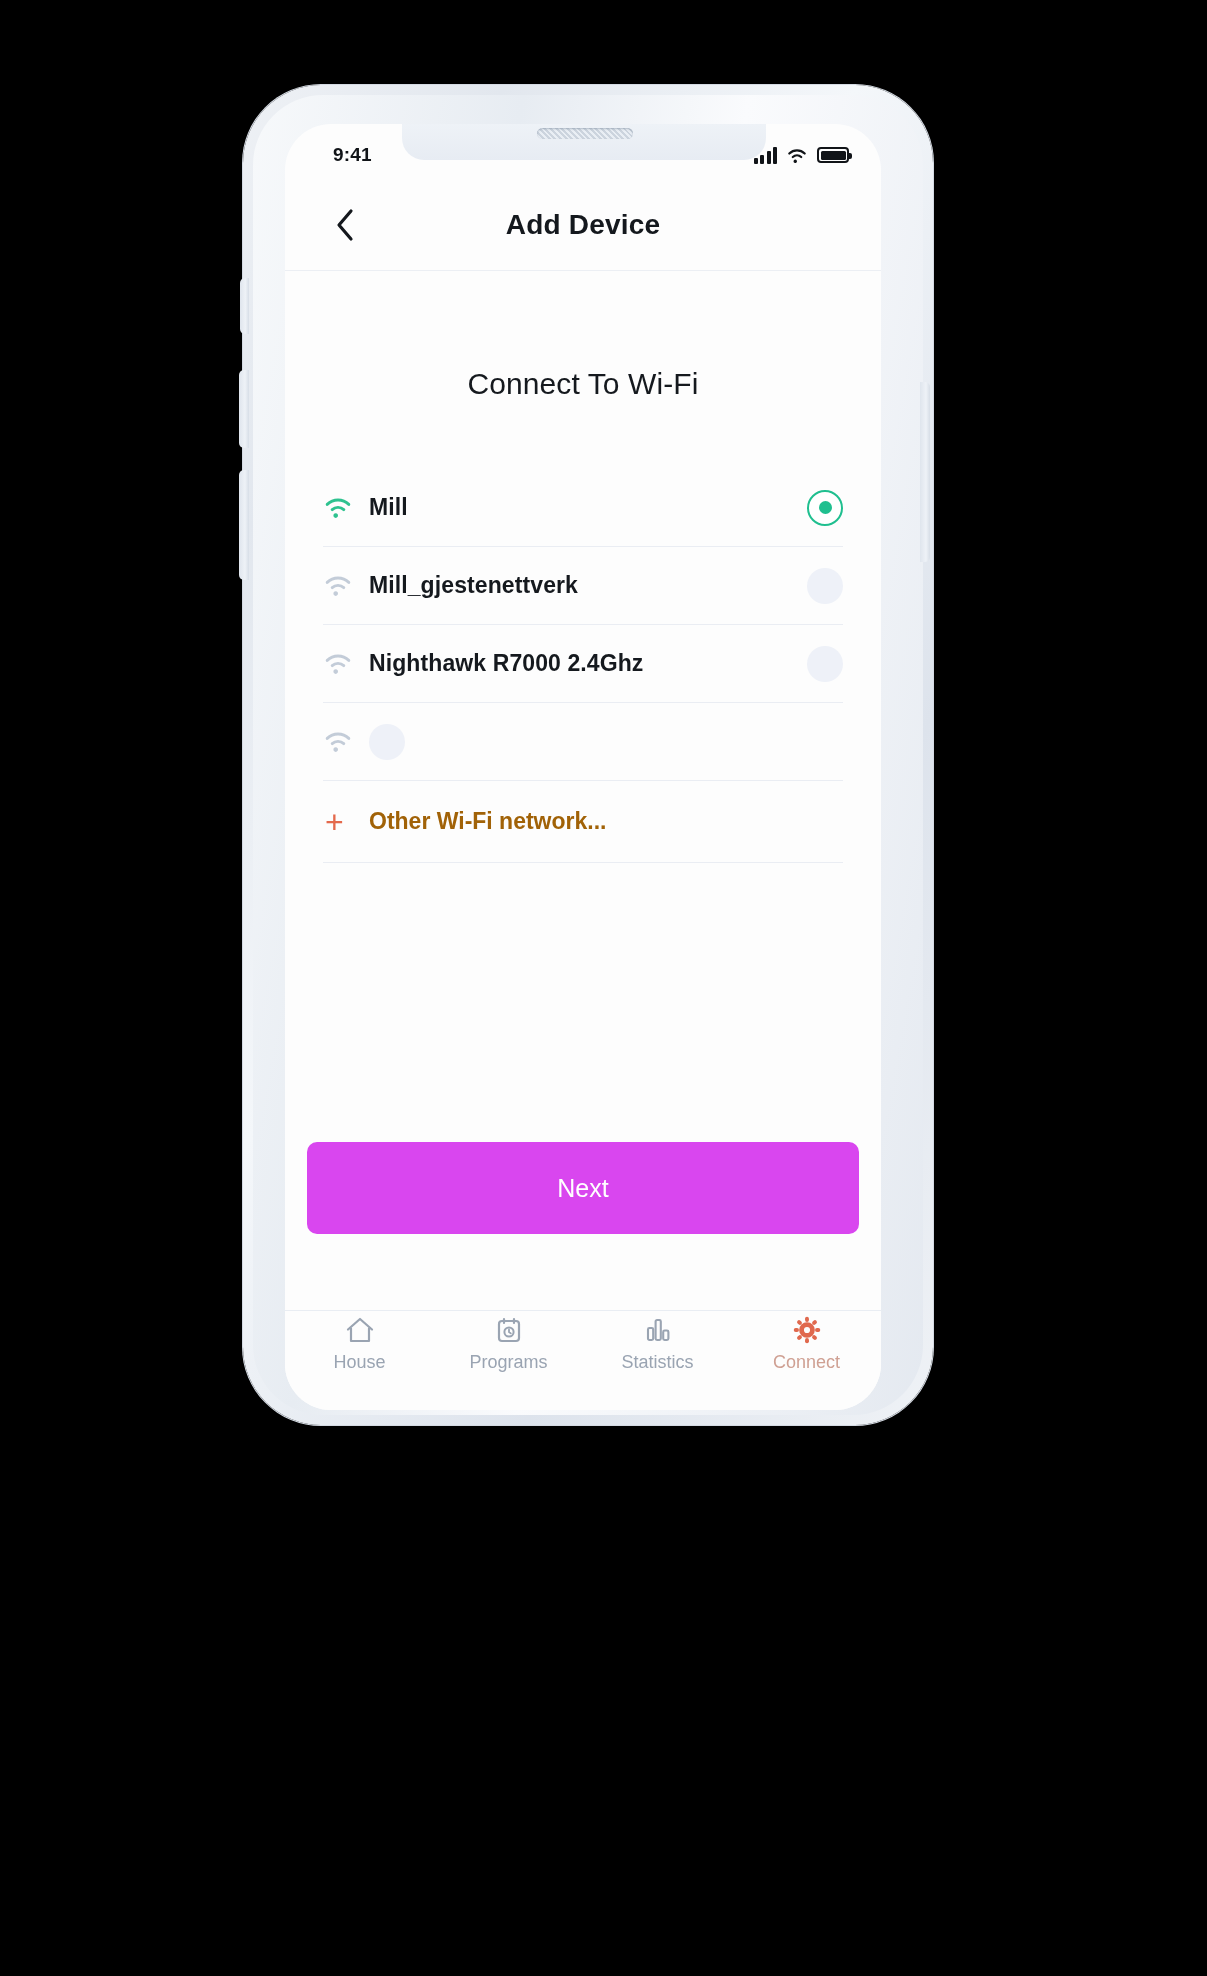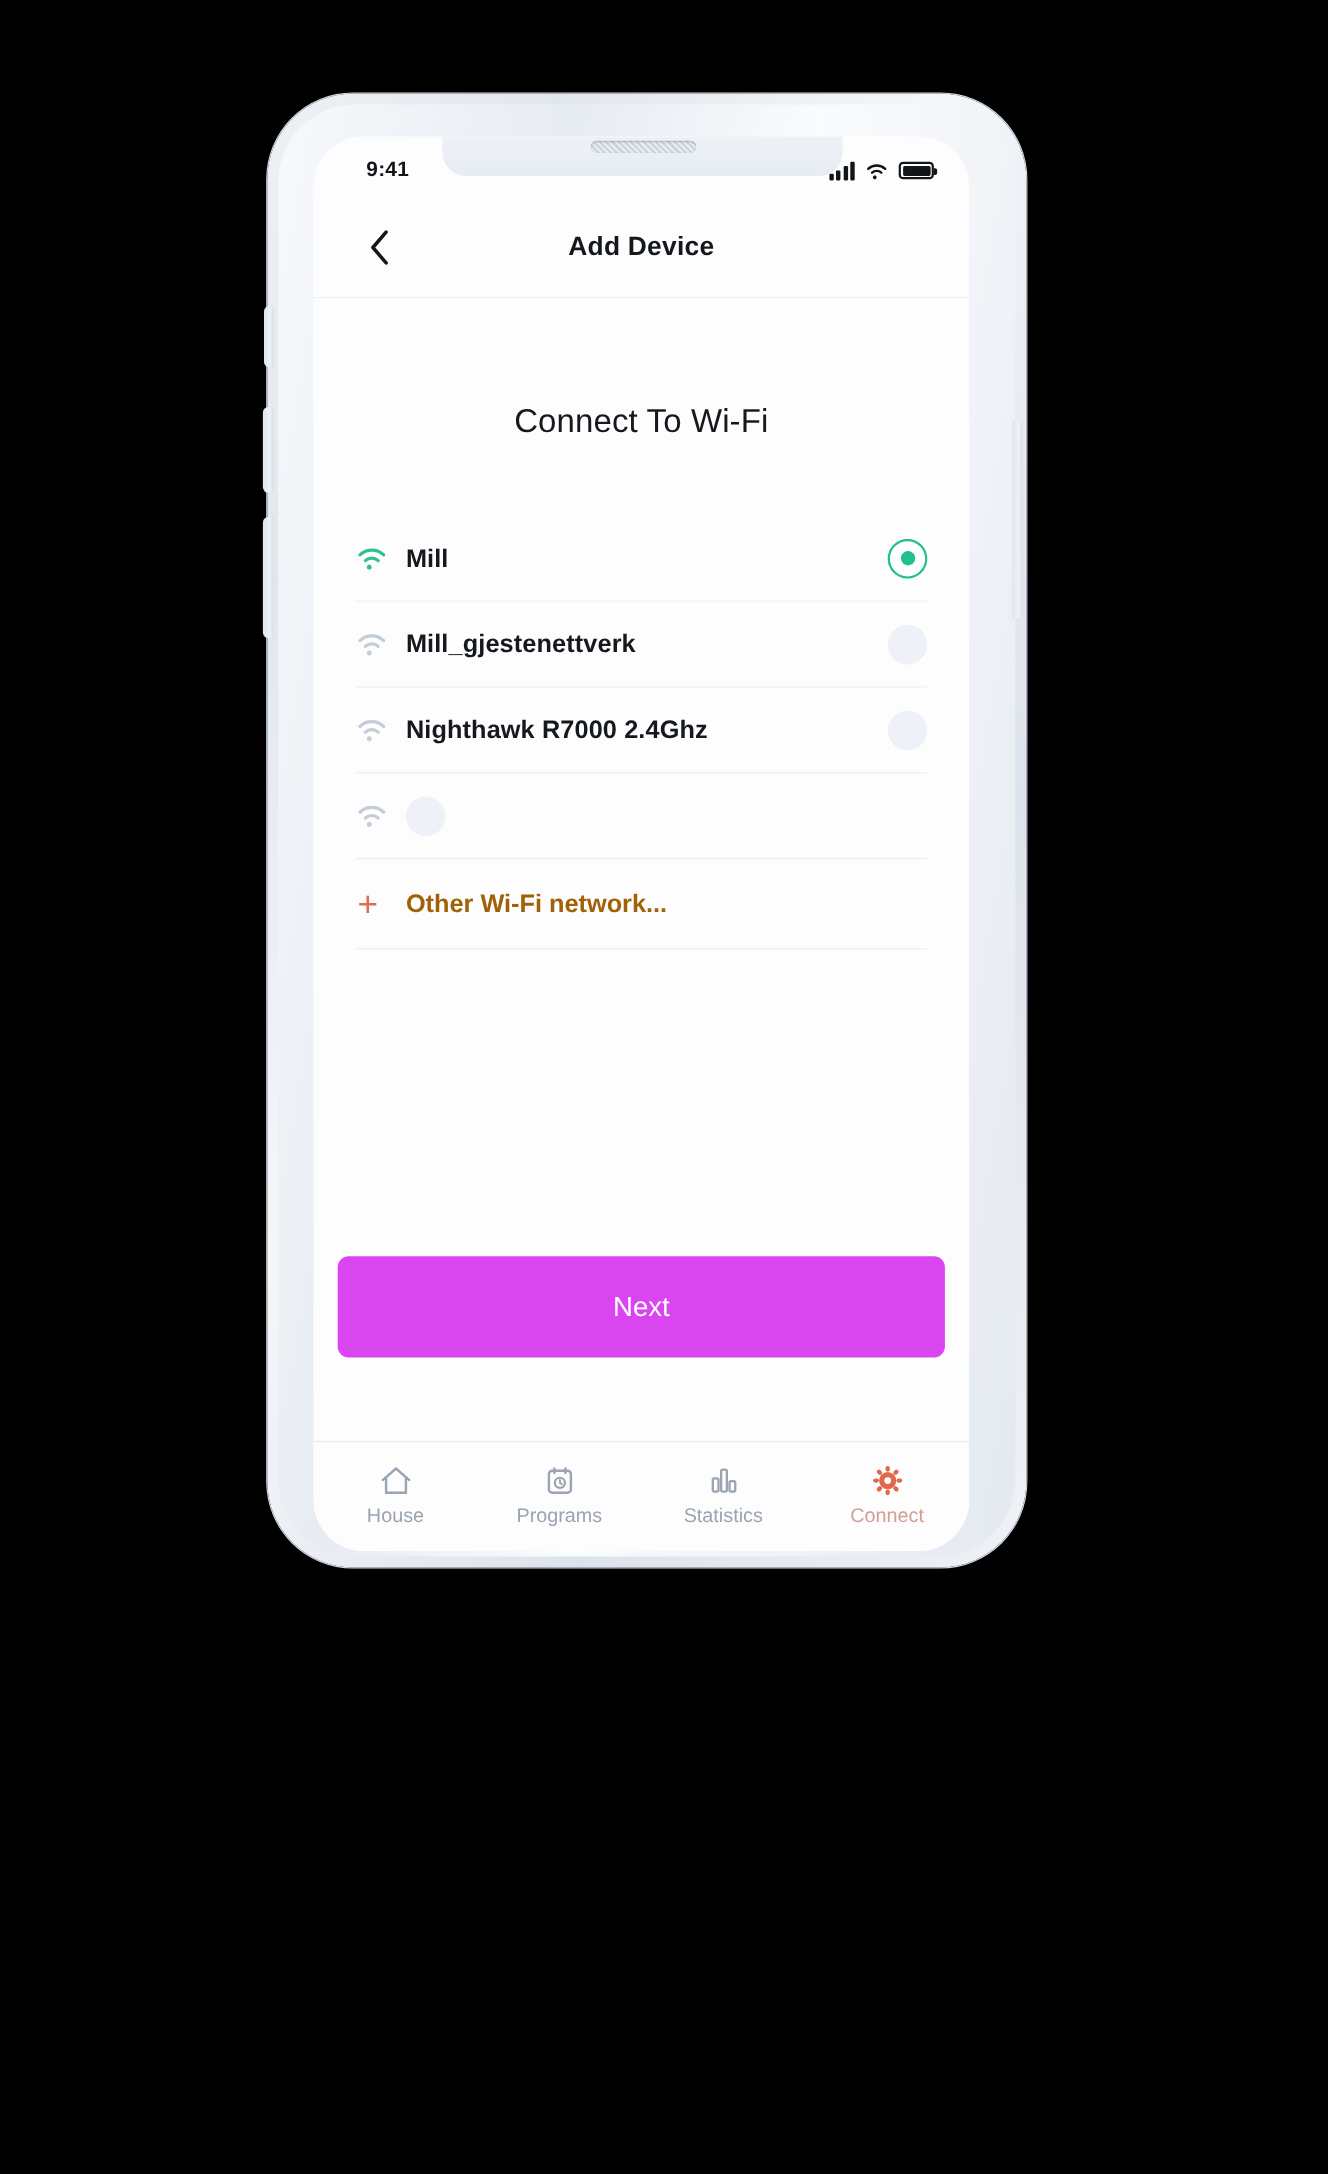--- a/index.html
+++ b/index.html
@@ -105,21 +105,21 @@
   }
   #back-button {
     position: absolute; left: 40px; top: 50%;
     transform: translateY(-50%);
     width: 40px; height: 40px;
     display: flex; align-items: center; justify-content: center;
     cursor: pointer;
   }
   #page-title {
     width: 100%; text-align: center;
-    font-size: 24px; font-weight: 700; color: #14181d;
+    font-size: 28px; font-weight: 700; color: #14181d;
     letter-spacing: .2px;
   }
 
   
   #content {
     position: absolute; left: 0; top: 147px;
     width: 596px; height: 1000px;
     background: #fdfdfd;
   }
   #hero-title {
@@ -195,21 +195,21 @@
     z-index: 12;
   }
 
   
   #tabbar {
     position: absolute; left: 0; bottom: 0;
     width: 596px; height: 100px;
     border-top: 1px solid #e9edf3;
     background: #fdfdfd;
     display: flex; align-items: flex-start; justify-content: space-around;
-    padding-top: 20px;
+    padding-top: 4px;
     z-index: 14;
   }
   .tab {
     width: 25%;
     display: flex; flex-direction: column; align-items: center; gap: 7px;
     cursor: pointer;
   }
   .tab-label { font-size: 18px; color: #9aa4b2; font-weight: 400; }
   .tab.active .tab-label { color: #cfa093; }
   .tab-ico { height: 30px; display: flex; align-items: center; }

